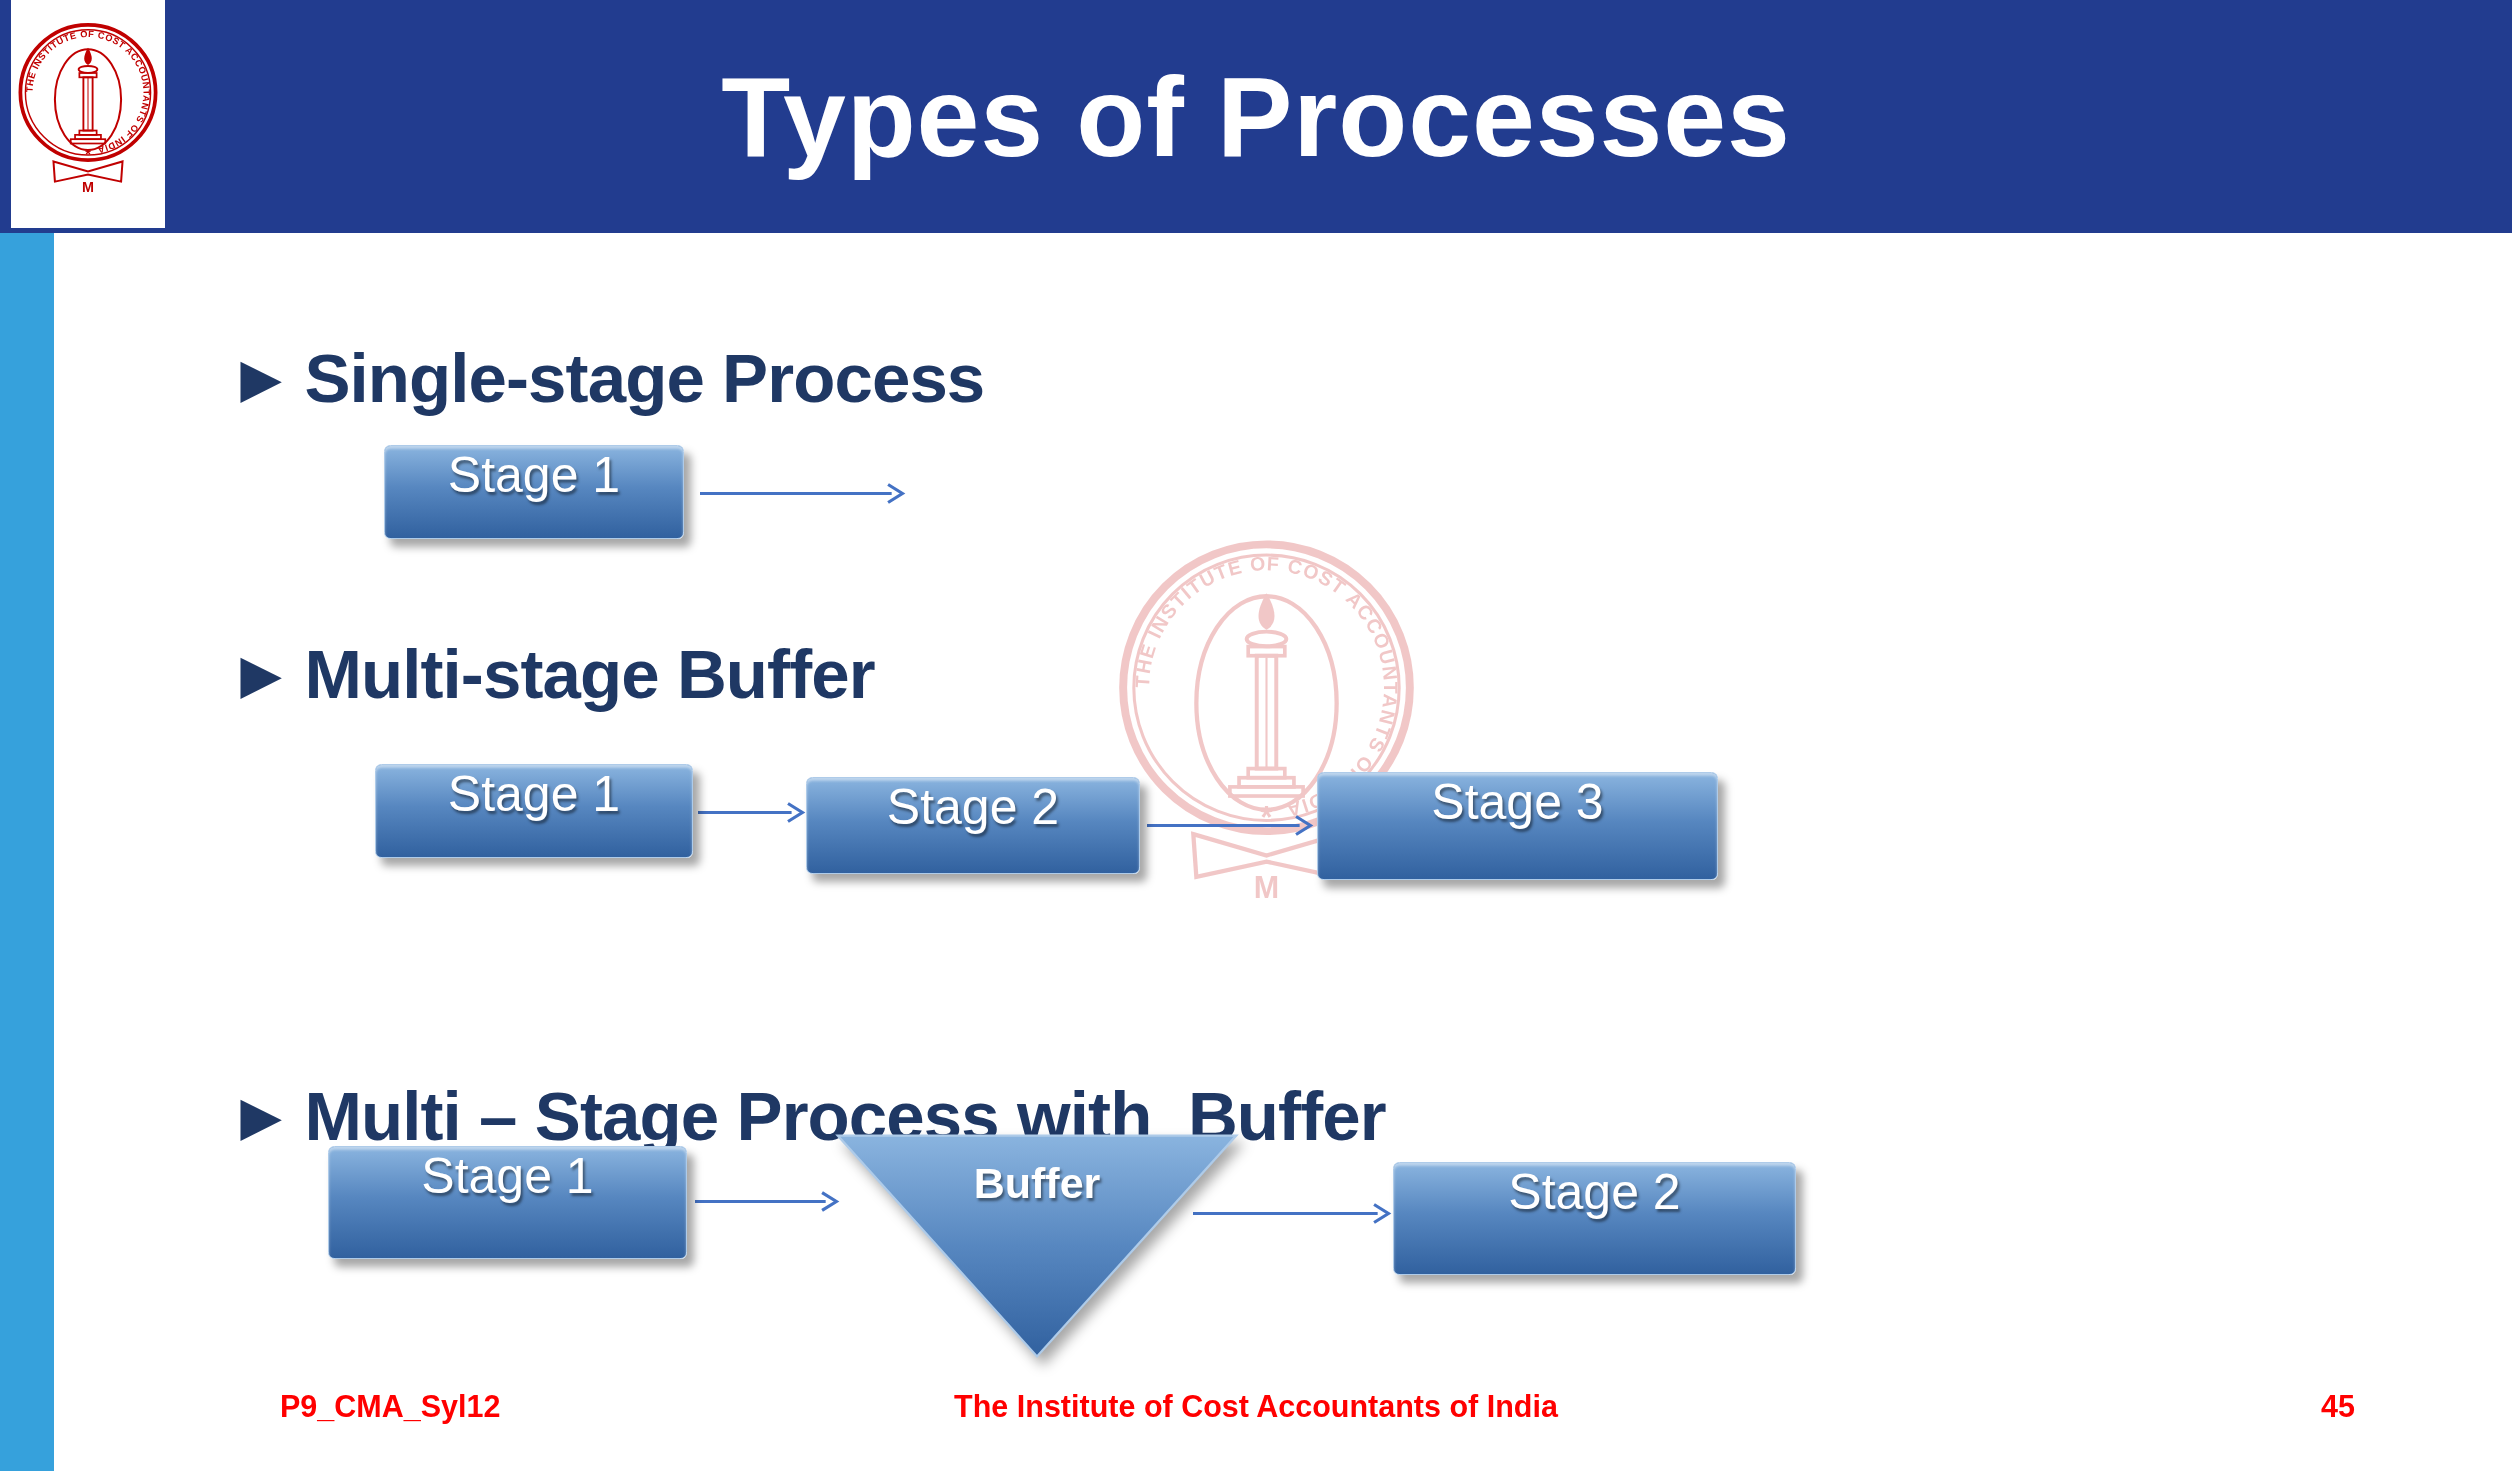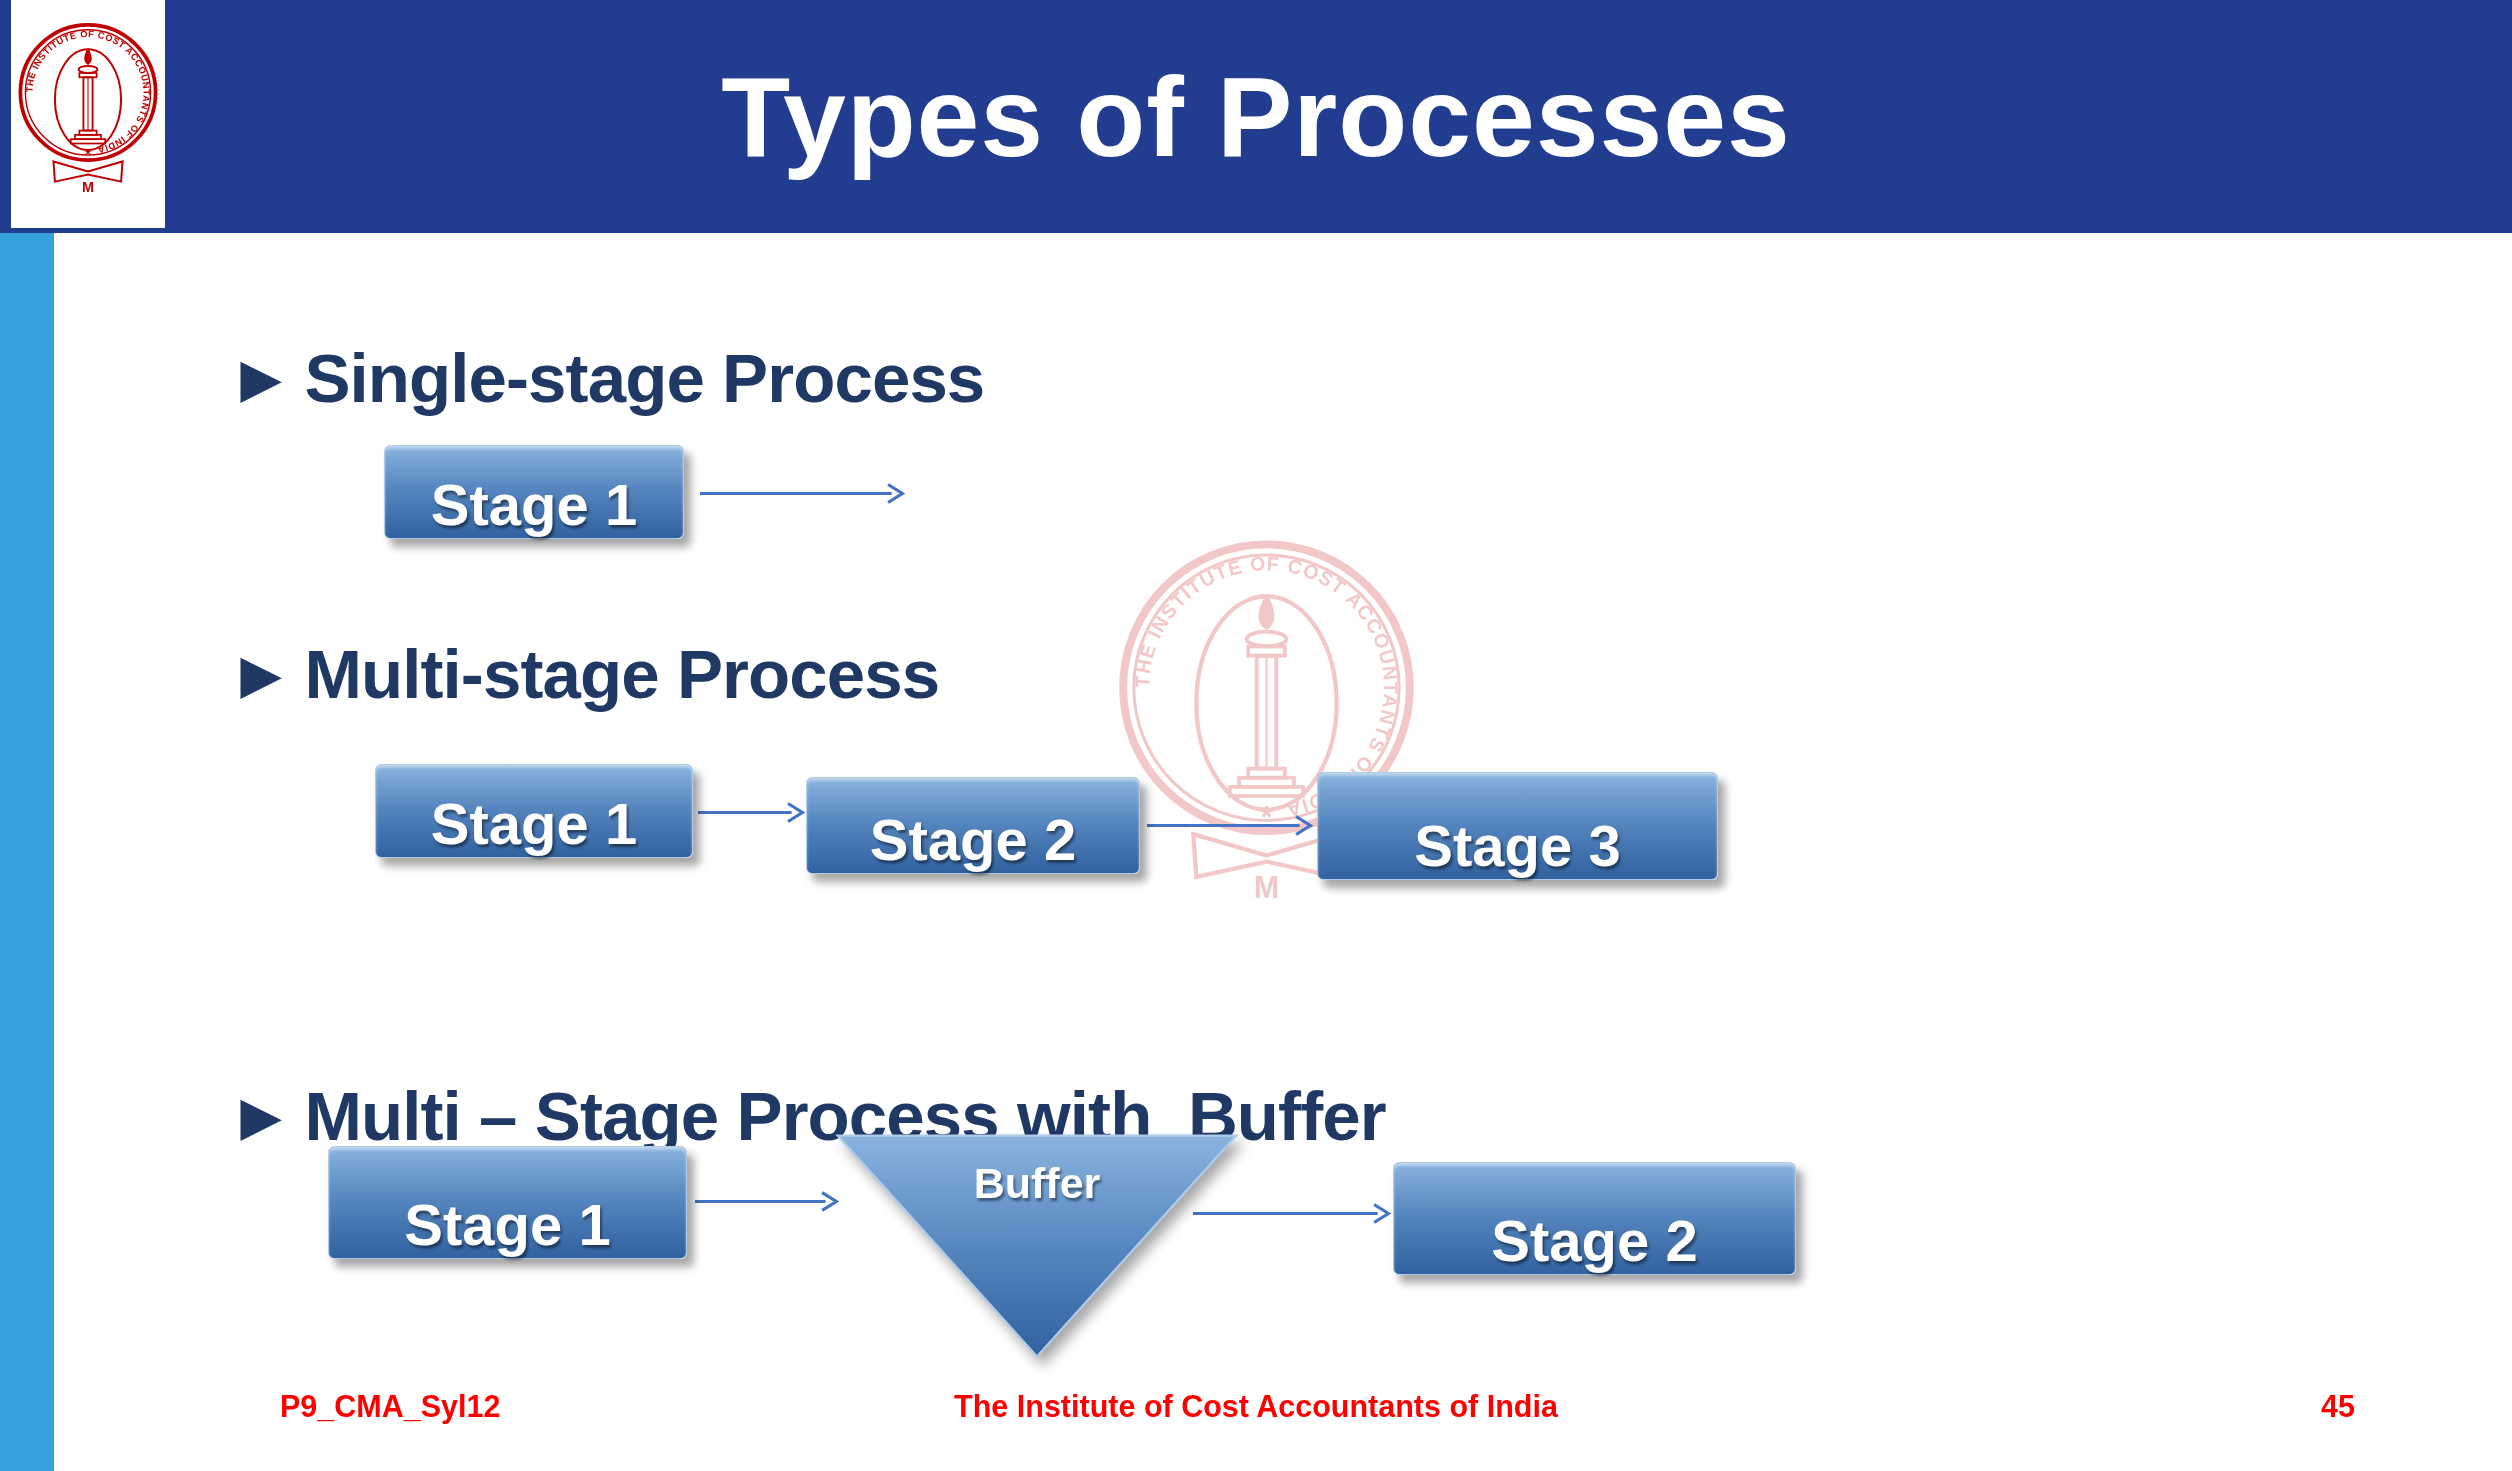--- a/index.html
+++ b/index.html
@@ -40,22 +40,22 @@
     position:absolute; color:#1F3864; font-size:69px; font-weight:bold;
     white-space:pre; z-index:2; letter-spacing:-0.9px;
   }
   .heading .bullet { margin-right:9px; letter-spacing:0; }
   
   .stage-box {
     position:absolute; z-index:2;
     background:linear-gradient(180deg, #8AB4DF 0%, #5787C0 45%, #31619F 100%);
     border:1.8px solid #AECBE9; border-radius:6.3px;
     box-shadow:6.3px 8px 9px rgba(0,0,0,0.35), inset 0 2.7px 2.7px rgba(255,255,255,0.45);
-    color:#ffffff; font-weight:bold; font-size:58px;
-    display:flex; align-items:flex-end; justify-content:center;
+    color:#ffffff; font-weight:normal; font-size:50px;
+    display:flex; align-items:flex-start; justify-content:center;
     text-shadow:1.8px 2.7px 2.7px rgba(0,0,0,0.45);
   }
   .arrow { position:absolute; overflow:visible; z-index:1; }
   .tri-wrap { position:absolute; z-index:2; filter:drop-shadow(6.3px 8px 6.3px rgba(0,0,0,0.35)); }
   .buffer-label {
     position:absolute; z-index:3; color:#ffffff; font-weight:bold; font-size:43px;
     text-align:center; text-shadow:1.8px 2.7px 2.7px rgba(0,0,0,0.45);
   }
   
   .footer { position:absolute; left:0; top:1389px; width:2512px; height:54px; z-index:2;
@@ -125,21 +125,21 @@
 
   <div class="stage-box" style="left:384px; top:445px; width:298px; height:92px;">
     <span>Stage 1</span>
   </div>
   <svg class="arrow" style="left:700px; top:480px;" width="206" height="27" viewBox="0 0 230 30">
     <line x1="0" y1="15" x2="214" y2="15" stroke="#4472C4" stroke-width="3.5"></line>
     <path d="M210,5 L226,15 L210,25" fill="none" stroke="#4472C4" stroke-width="3.5"></path>
   </svg>
 
   <div class="heading" style="left:154px; top:556px;">
-    <span class="bullet">►</span><span>Multi-stage Process</span>
+    <span class="bullet">►</span><span>Multi-stage Buffer</span>
   </div>
 
   <div class="stage-box" style="left:375px; top:764px; width:316px; height:92px;">
     <span>Stage 1</span>
   </div>
   <svg class="arrow" style="left:698px; top:799px;" width="108" height="27" viewBox="0 0 120 30">
     <line x1="0" y1="15" x2="104" y2="15" stroke="#4472C4" stroke-width="3.5"></line>
     <path d="M100,5 L116,15 L100,25" fill="none" stroke="#4472C4" stroke-width="3.5"></path>
   </svg>
   <div class="stage-box" style="left:806px; top:777px; width:332px; height:95px;">

